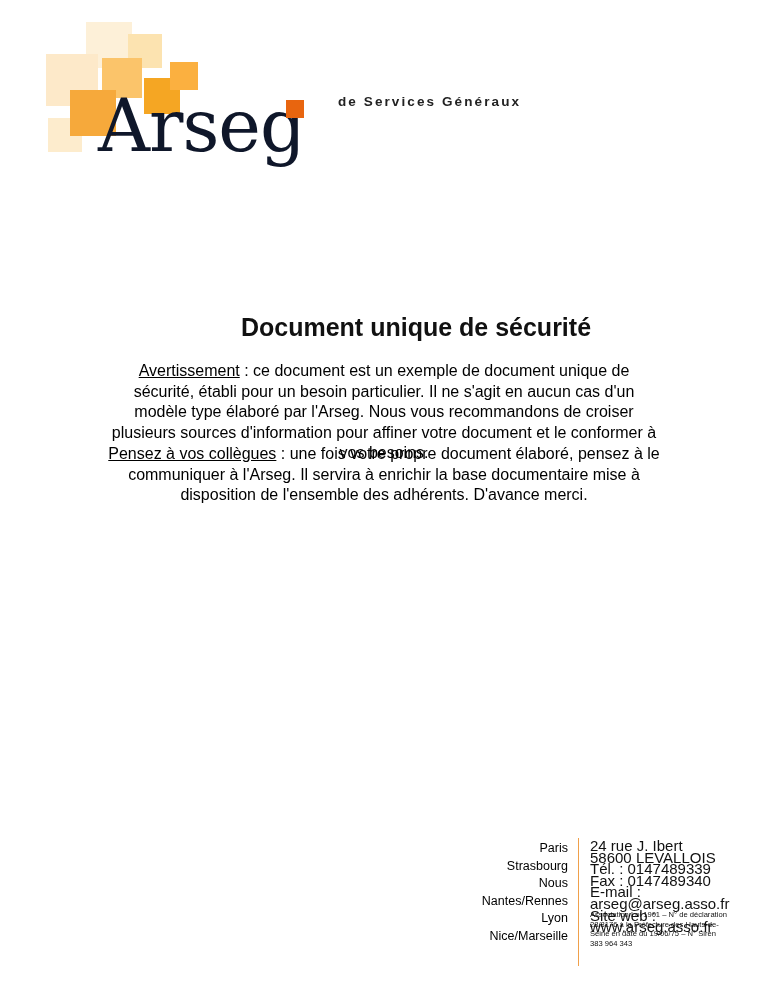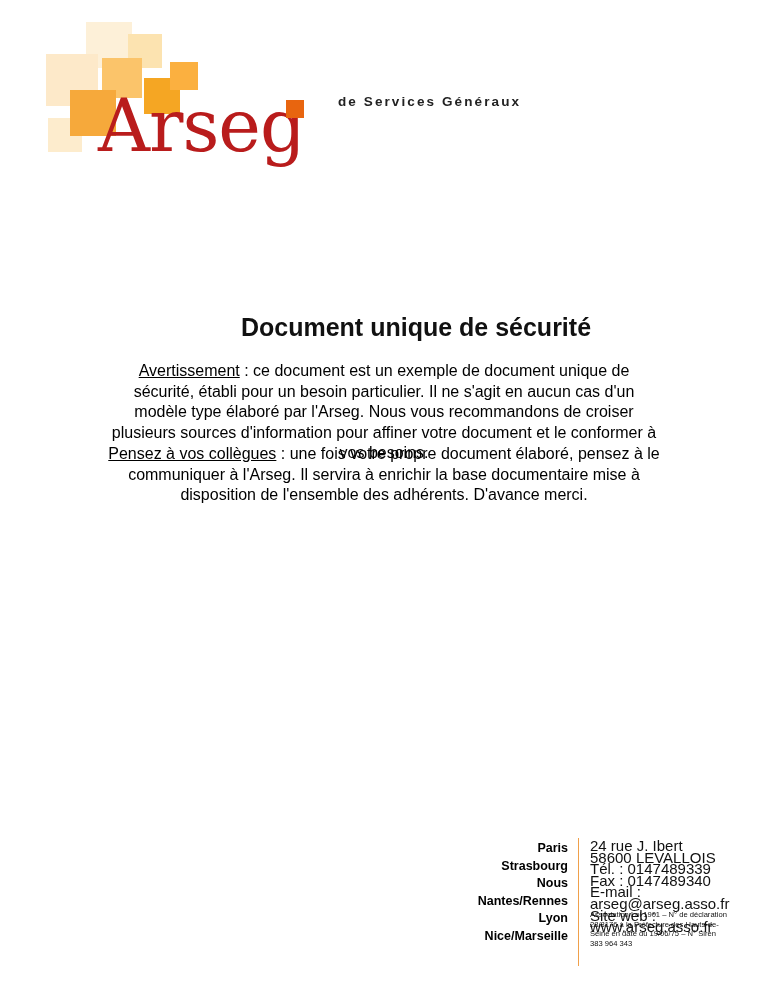--- a/index.html
+++ b/index.html
@@ -50,21 +50,21 @@
   .sq7 { left: 130px; top: 44px;  width: 28px; height: 28px; background: #fbb040; }
   .sq8 { left: 8px;   top: 100px; width: 34px; height: 34px; background: #fdeccd; }
 
   .logo-word {
     position: absolute;
     left: 58px;
     top: 72px;
     font-family: "DejaVu Serif", serif;
     font-size: 72px;
     line-height: 72px;
-    color: #b91c1c;
+    color: #0f172a;
     letter-spacing: -1px;
     font-weight: 400;
   }
   .logo-dot {
     position: absolute;
     left: 246px;
     top: 82px;
     width: 18px;
     height: 18px;
     background: #e8650f;
@@ -139,21 +139,21 @@
     height: 128px;
     background: #f0a04a;
   }
   .footer-cities {
     position: absolute;
     left: 0;
     top: 2px;
     width: 110px;
     text-align: right;
     font-size: 12.5px;
-    font-weight: bold;
+    font-weight: normal;
     line-height: 17.5px;
     color: #000000;
   }
   .footer-contact {
     position: absolute;
     left: 132px;
     top: 2px;
     width: 128px;
     font-size: 15px;
     line-height: 11.6px;

